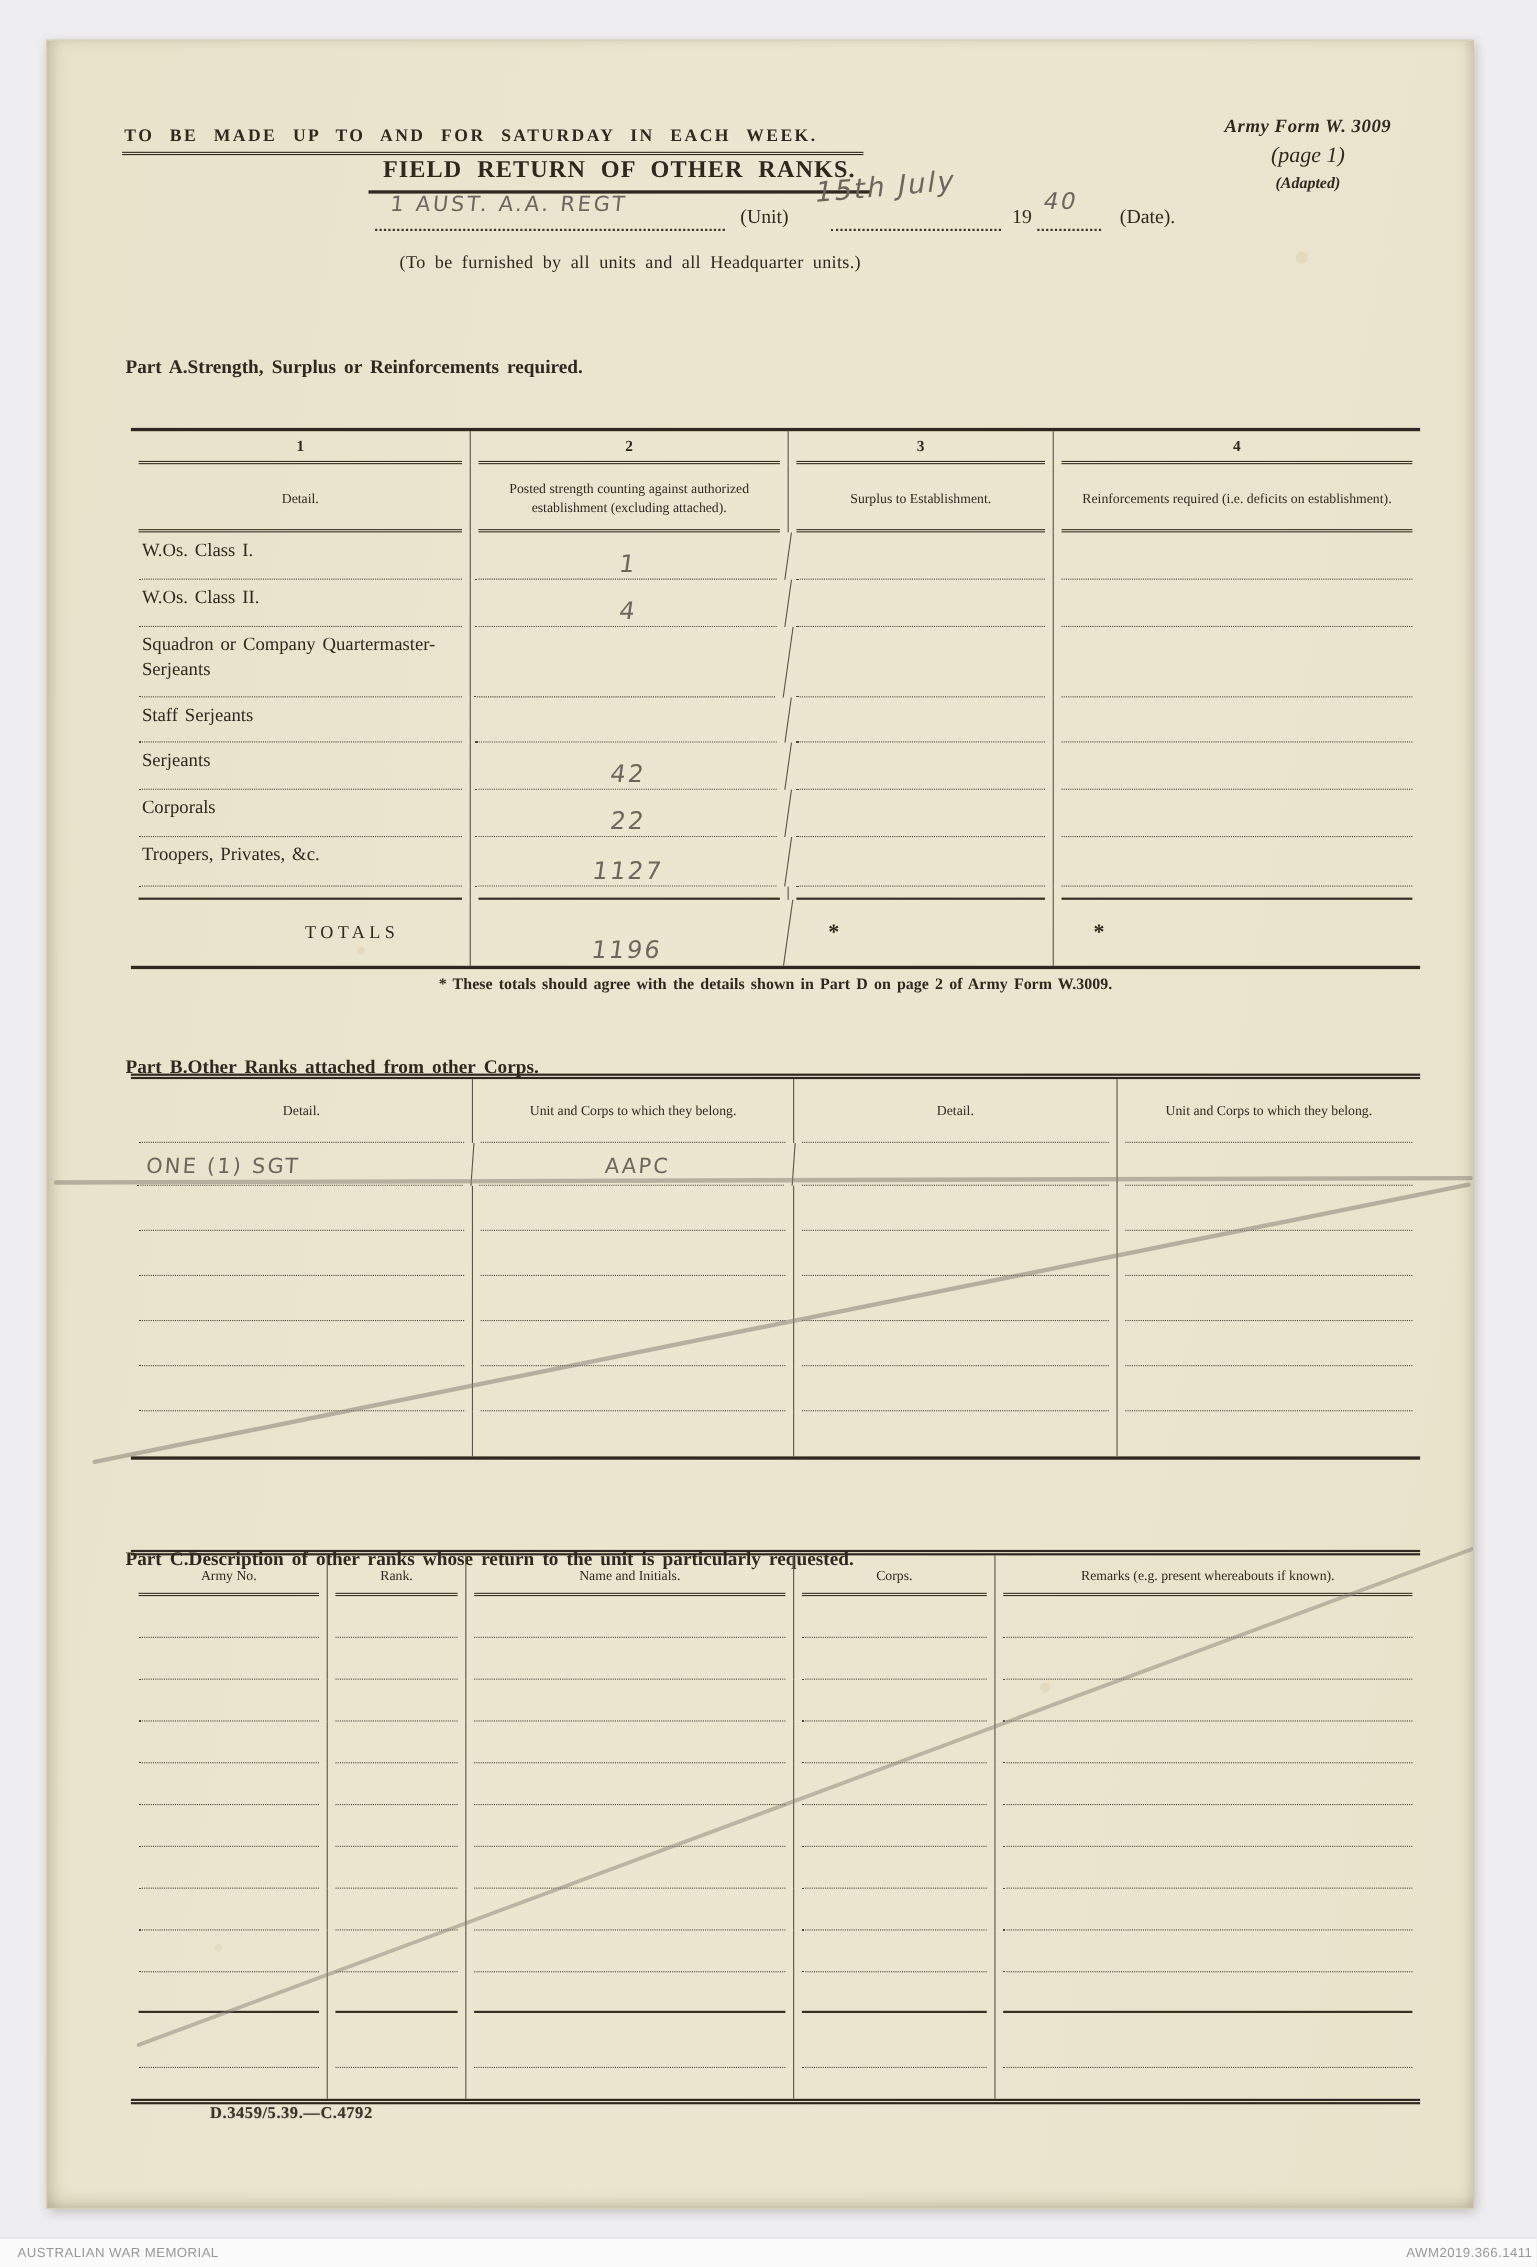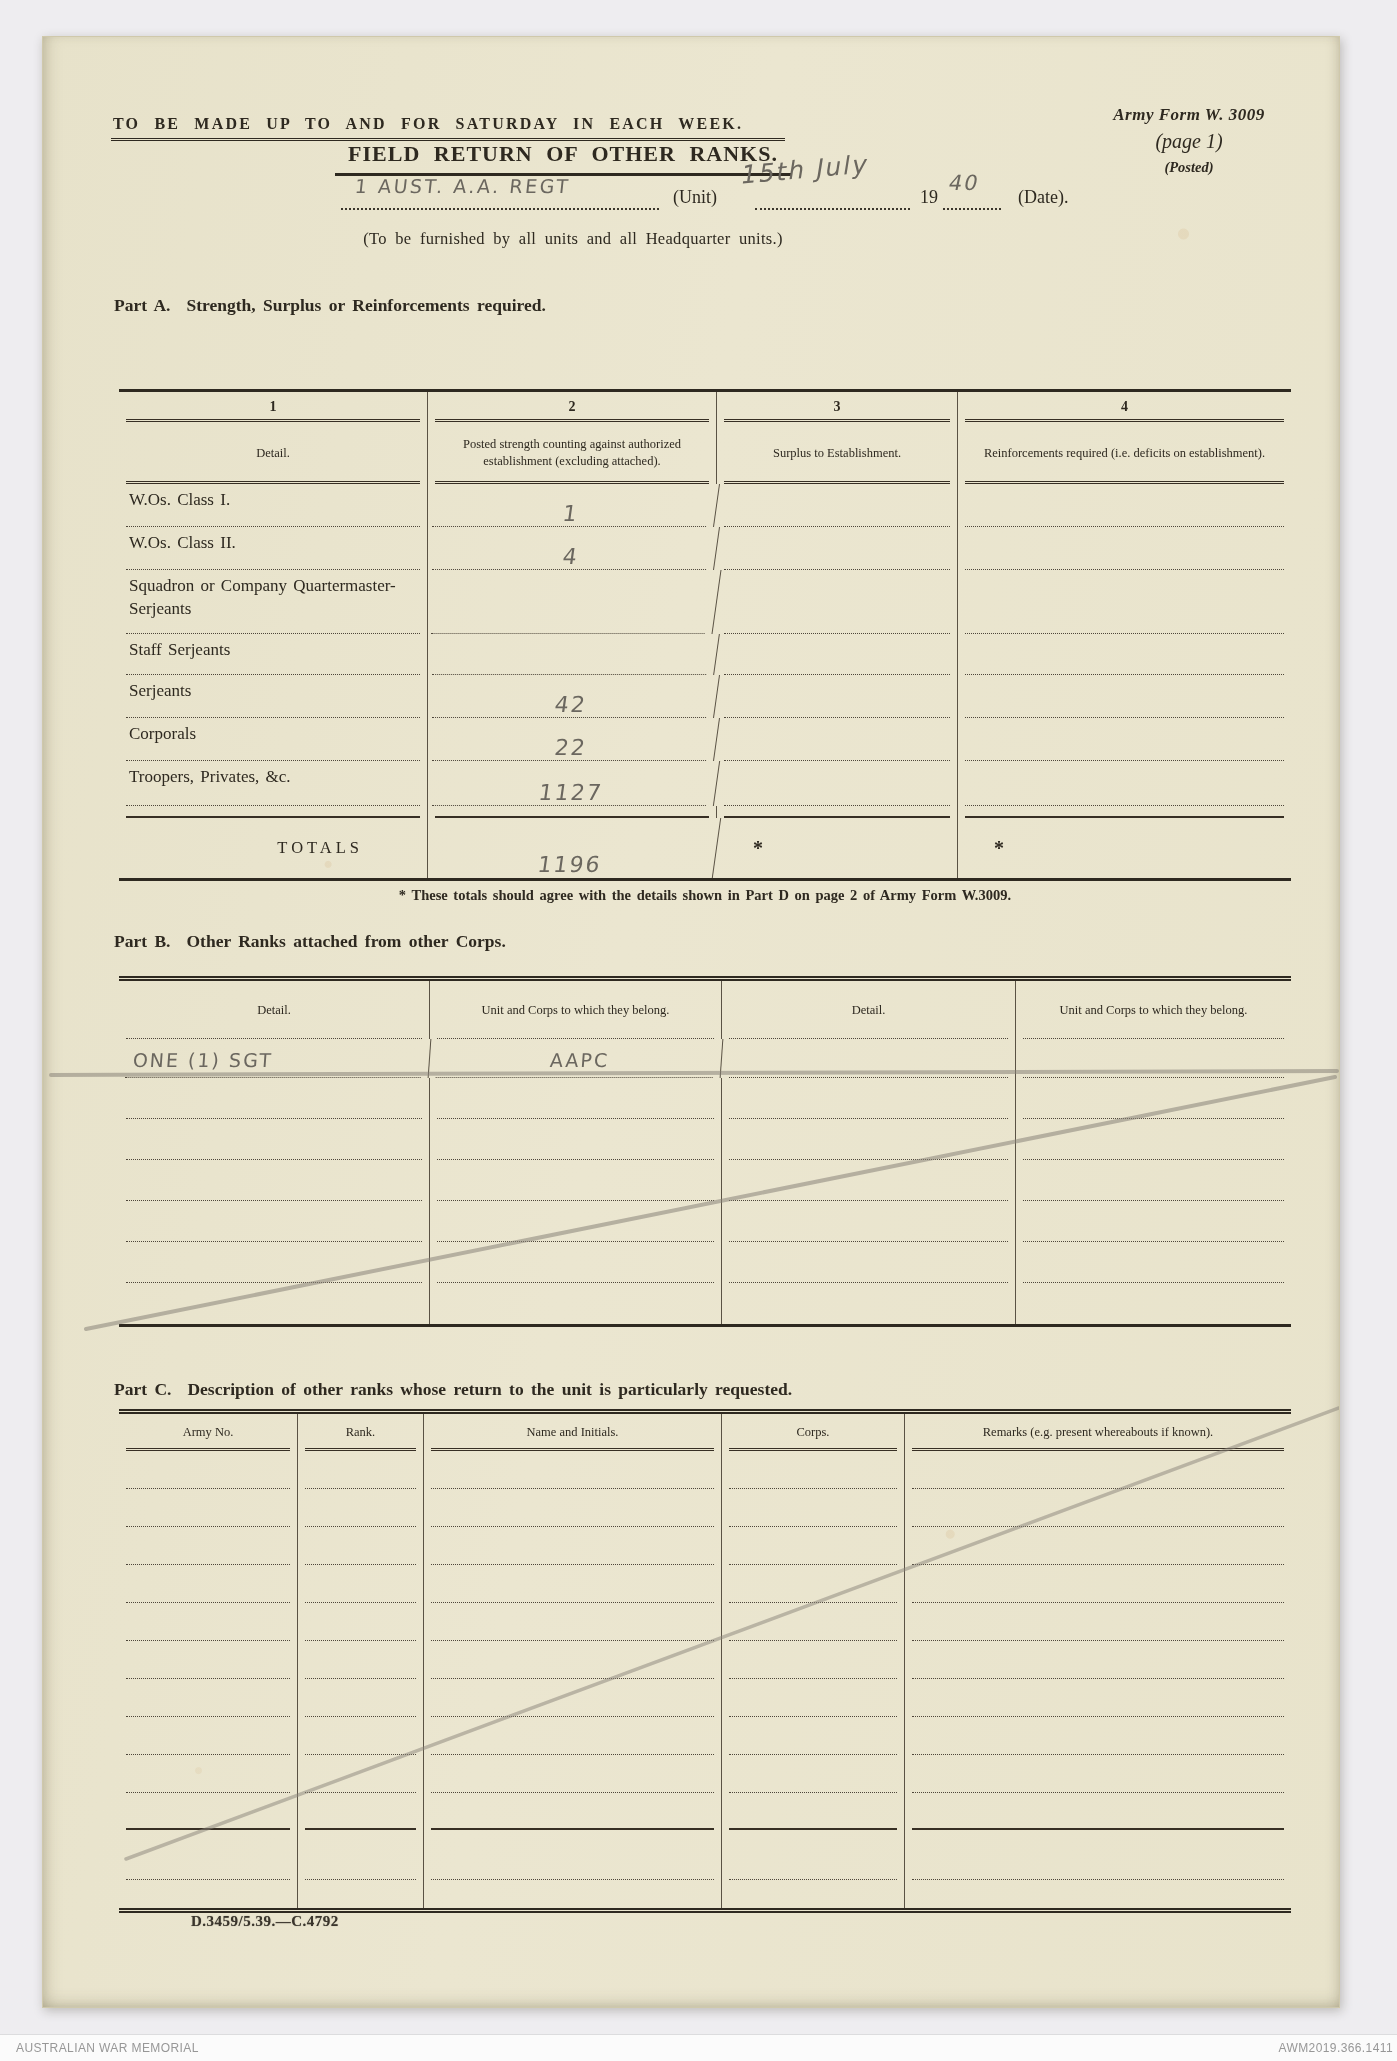--- a/index.html
+++ b/index.html
@@ -50,21 +50,21 @@
     font-family:"DejaVu Sans", sans-serif;color:#6b675f;
   }
   .unit-hw{position:absolute;left:312px;top:138px;font-size:19px;letter-spacing:2.5px;transform:skewX(-6deg);}
   .datedm-hw{position:absolute;left:698px;top:118px;font-size:25px;letter-spacing:2px;transform:rotate(-5deg) skewX(-14deg);}
   .year-hw{position:absolute;left:906px;top:134px;font-size:21px;letter-spacing:2px;transform:skewX(-12deg);}
   .furnish{
     position:absolute;left:230px;top:192px;width:600px;text-align:center;
     font-size:16.5px;word-spacing:4px;letter-spacing:.3px;
   }
   
-  .pheading{position:absolute;left:71px;display:flex;gap:16px;font-size:17.5px;font-weight:700;word-spacing:3px;}
+  .pheading{position:absolute;left:71px;display:flex;font-size:17.5px;font-weight:700;word-spacing:3px;margin-top:28px;}
   .ph-a{top:258px;}
   .ph-b{top:894px;}
   .ph-c{top:1342px;}
   
   .tbl{position:absolute;left:76px;width:1172px;}
   .row{display:flex;position:relative;}
   .cell{position:relative;box-sizing:border-box;}
   .vr{border-right:1px solid #5a5244;}
   .dotted > .cell::after{content:"";position:absolute;left:7px;right:7px;bottom:0;border-bottom:1px dotted #4e463a;}
   .solid  > .cell::after{content:"";position:absolute;left:7px;right:7px;bottom:0;border-bottom:2px solid #372f24;}
@@ -122,21 +122,21 @@
 </head>
 <body>
 
 <div class="paper">
 
   <div class="top-instruction">TO BE MADE UP TO AND FOR SATURDAY IN EACH WEEK.</div>
 
   <div class="form-ref">
     <div class="fr1">Army Form W. 3009</div>
     <div class="fr2">(page 1)</div>
-    <div class="fr3">(Posted)</div>
+    <div class="fr3">(Adapted)</div>
   </div>
 
   <div class="title">FIELD RETURN OF OTHER RANKS.</div>
 
   <span class="hw unit-hw">1 AUST. A.A. REGT</span>
   <div class="dots unit-dots"></div>
   <span class="plabel unit-label">(Unit)</span>
   <span class="hw datedm-hw">15th July</span>
   <div class="dots date-dots"></div>
   <span class="plabel year-prefix">19</span>

